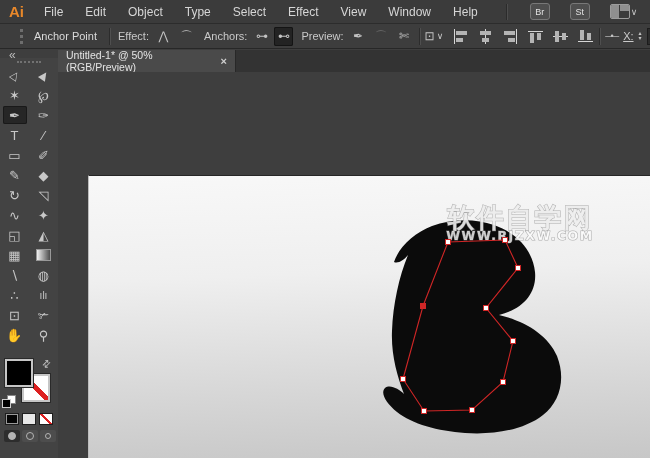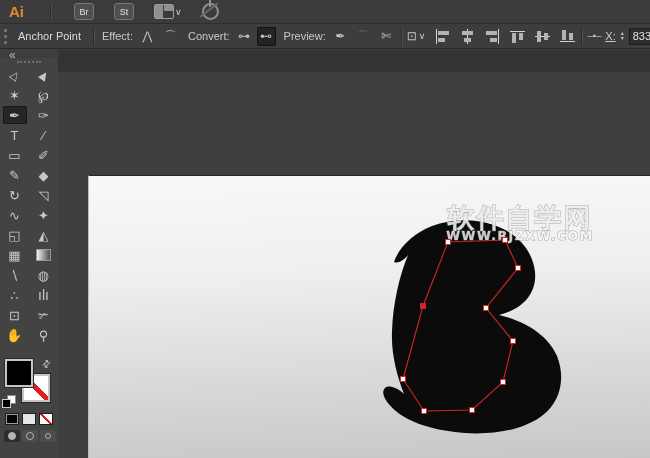--- a/index.html
+++ b/index.html
@@ -21,21 +21,21 @@
   .ws-icon .p1{width:8px;background:#8f8f8f;border-right:1px solid #3b3b3b;}
   .ws-icon .p2{flex:1;display:flex;flex-direction:column;}
   .ws-icon .p2 i{flex:1;}
   .ws-icon .p2 i:first-child{background:#8f8f8f;border-bottom:1px solid #3b3b3b;}
   .chev{font-size:9px;color:#c9c9c9;margin-left:-4px;}
   .pwr{width:13px;height:13px;border:2px solid #989898;border-radius:50%;position:relative;opacity:.9;}
   .pwr::before{content:"";position:absolute;left:50%;top:-5px;width:2px;height:7px;background:#989898;transform:translateX(-50%);}
   .pwr::after{content:"";position:absolute;left:-6px;top:4px;width:22px;height:2px;background:#6f6f6f;transform:rotate(-38deg);}
   
   .controlbar{position:absolute;left:0;top:24px;right:0;height:25px;background:#3d3d3d;
-    border-bottom:1px solid #272727;display:flex;align-items:center;gap:5px;padding:0 4px;
+    border-bottom:1px solid #272727;display:flex;align-items:center;gap:5px;padding:0 20px;
     box-sizing:border-box;font-size:11px;color:#c9c9c9;overflow:hidden;white-space:nowrap;}
   .grip{width:2px;height:15px;border-left:3px dotted #6e6e6e;}
   .cb-title{color:#dadada;margin:0 7px 0 6px;}
   .cb-label{margin-left:3px;}
   .cb-ic{width:19px;height:19px;display:flex;align-items:center;justify-content:center;
     color:#c3c3c3;font-size:12px;border-radius:2px;flex:none;}
   .cb-ic.pressed{background:#232323;box-shadow:inset 0 0 0 1px #141414;}
   .dim{opacity:.35;}
   .vsep2{width:1px;height:17px;background:#2c2c2c;box-shadow:1px 0 0 #4f4f4f;flex:none;}
   .al{width:17px;height:15px;position:relative;flex:none;}
@@ -60,21 +60,21 @@
   .tab{width:178px;background:#4a4a4a;display:flex;align-items:center;padding:0 8px;
     box-sizing:border-box;color:#e4e4e4;font-size:10.5px;border-right:1px solid #282828;flex:none;}
   .tab-close{margin-left:auto;color:#d0d0d0;font-size:11px;font-weight:bold;}
   
   .toolbar{position:absolute;left:0;top:58px;width:58px;bottom:0;background:#434343;overflow:hidden;}
   .tb-grip{width:24px;margin:3px auto 2px;border-top:2px dotted #727272;height:0;}
   #tools{display:grid;grid-template-columns:1fr 1fr;grid-auto-rows:20px;justify-items:center;align-items:center;}
   .tool{width:24px;height:18px;display:flex;align-items:center;justify-content:center;color:#c8c8c8;font-size:13px;}
   .tool.sel{background:#262626;border-radius:2px;box-shadow:inset 0 0 0 1px #191919;}
   .rot{display:inline-block;transform:rotate(-55deg);font-size:11px;}
-  .smallg{font-size:14px;letter-spacing:0;}
+  .smallg{font-size:10px;letter-spacing:0;}
   .gradbox{width:13px;height:10px;background:linear-gradient(90deg,#f2f2f2,#4c4c4c);border:1px solid #999;}
   .swatches{position:relative;height:52px;margin-top:12px;}
   .fillsw{position:absolute;left:5px;top:2px;width:24px;height:24px;background:#000;
     border:2px solid #c6c6c6;box-shadow:0 0 0 1px #2a2a2a;z-index:2;}
   .strokesw{position:absolute;left:22px;top:17px;width:24px;height:24px;background:#fff;
     border:2px solid #c6c6c6;box-shadow:0 0 0 1px #2a2a2a;z-index:1;}
   .strokesw::after{content:"";position:absolute;inset:0;
     background:linear-gradient(45deg,transparent 43%,#dd2020 43%,#dd2020 57%,transparent 57%);}
   .swapsw{position:absolute;left:42px;top:1px;color:#bdbdbd;font-size:10px;transform:rotate(-45deg);}
   .defsw{position:absolute;left:2px;top:38px;width:14px;height:13px;}
@@ -100,20 +100,31 @@
     background:linear-gradient(178deg,#f8f8f8 0%,#efefef 35%,#d6d6d6 75%,#c7c7c7 100%);}
   #canvas-svg{position:absolute;left:30px;top:103px;width:562px;height:283px;pointer-events:none;}
   .wm{font-family:"DejaVu Sans",sans-serif;font-weight:bold;
       fill:rgba(255,255,255,0.78);stroke:rgba(135,135,135,0.65);stroke-width:1;paint-order:stroke fill;}
 </style>
 </head>
 <body>
 
 <div class="menubar">
   <span class="ai-logo">Ai</span>
+  <nav id="menu-items" style="display:flex;">
+      <span class="menu-item">File</span>
+      <span class="menu-item">Edit</span>
+      <span class="menu-item">Object</span>
+      <span class="menu-item">Type</span>
+      <span class="menu-item">Select</span>
+      <span class="menu-item">Effect</span>
+      <span class="menu-item">View</span>
+      <span class="menu-item">Window</span>
+      <span class="menu-item">Help</span>
+    </nav>
   <div class="mb-right">
     <span class="vsep"></span>
     <button class="mini-btn">Br</button>
     <button class="mini-btn">St</button>
     <span style="display:flex;align-items:center;gap:5px;">
       <span class="ws-icon">
           <i class="p1"></i>
           <span class="p2">
             <i></i>
             <i></i>
@@ -127,21 +138,21 @@
 
 <div class="controlbar">
   <span class="grip"></span>
   <span class="cb-title">Anchor Point</span>
   <span class="vsep2"></span>
   <span class="cb-label">Effect:</span>
   <span id="convert-icons" style="display:flex;gap:4px;">
       <span class="cb-ic">⋀</span>
       <span class="cb-ic">⌒</span>
     </span>
-  <span class="cb-label">Convert:</span>
+  <span class="cb-label">Anchors:</span>
   <span id="handle-icons" style="display:flex;gap:3px;">
       <span class="cb-ic">⊶</span>
       <span class="cb-ic pressed">⊷</span>
     </span>
   <span class="cb-label">Preview:</span>
   <span id="anchor-icons" style="display:flex;gap:4px;">
       <span class="cb-ic">✒</span>
       <span class="cb-ic dim">⌒</span>
       <span class="cb-ic">✄</span>
     </span>
@@ -189,20 +200,24 @@
     <i>▴</i>
     <i>▾</i>
   </span>
   <input class="cb-input" readonly="" value="833 px" style="">
 
 </div>
 
 <div class="tabbar">
   <div class="tb-left">
     <span class="collapse">«</span>
+  </div>
+  <div class="tab">
+    <span>Untitled-1* @ 50% (RGB/Preview)</span>
+    <span class="tab-close">×</span>
   </div>
 </div>
 
 <div class="toolbar">
   <div class="tb-grip"></div>
   <div id="tools">
       <div class="tool">
         <span class="rot">▷</span>
       </div>
       <div class="tool">

